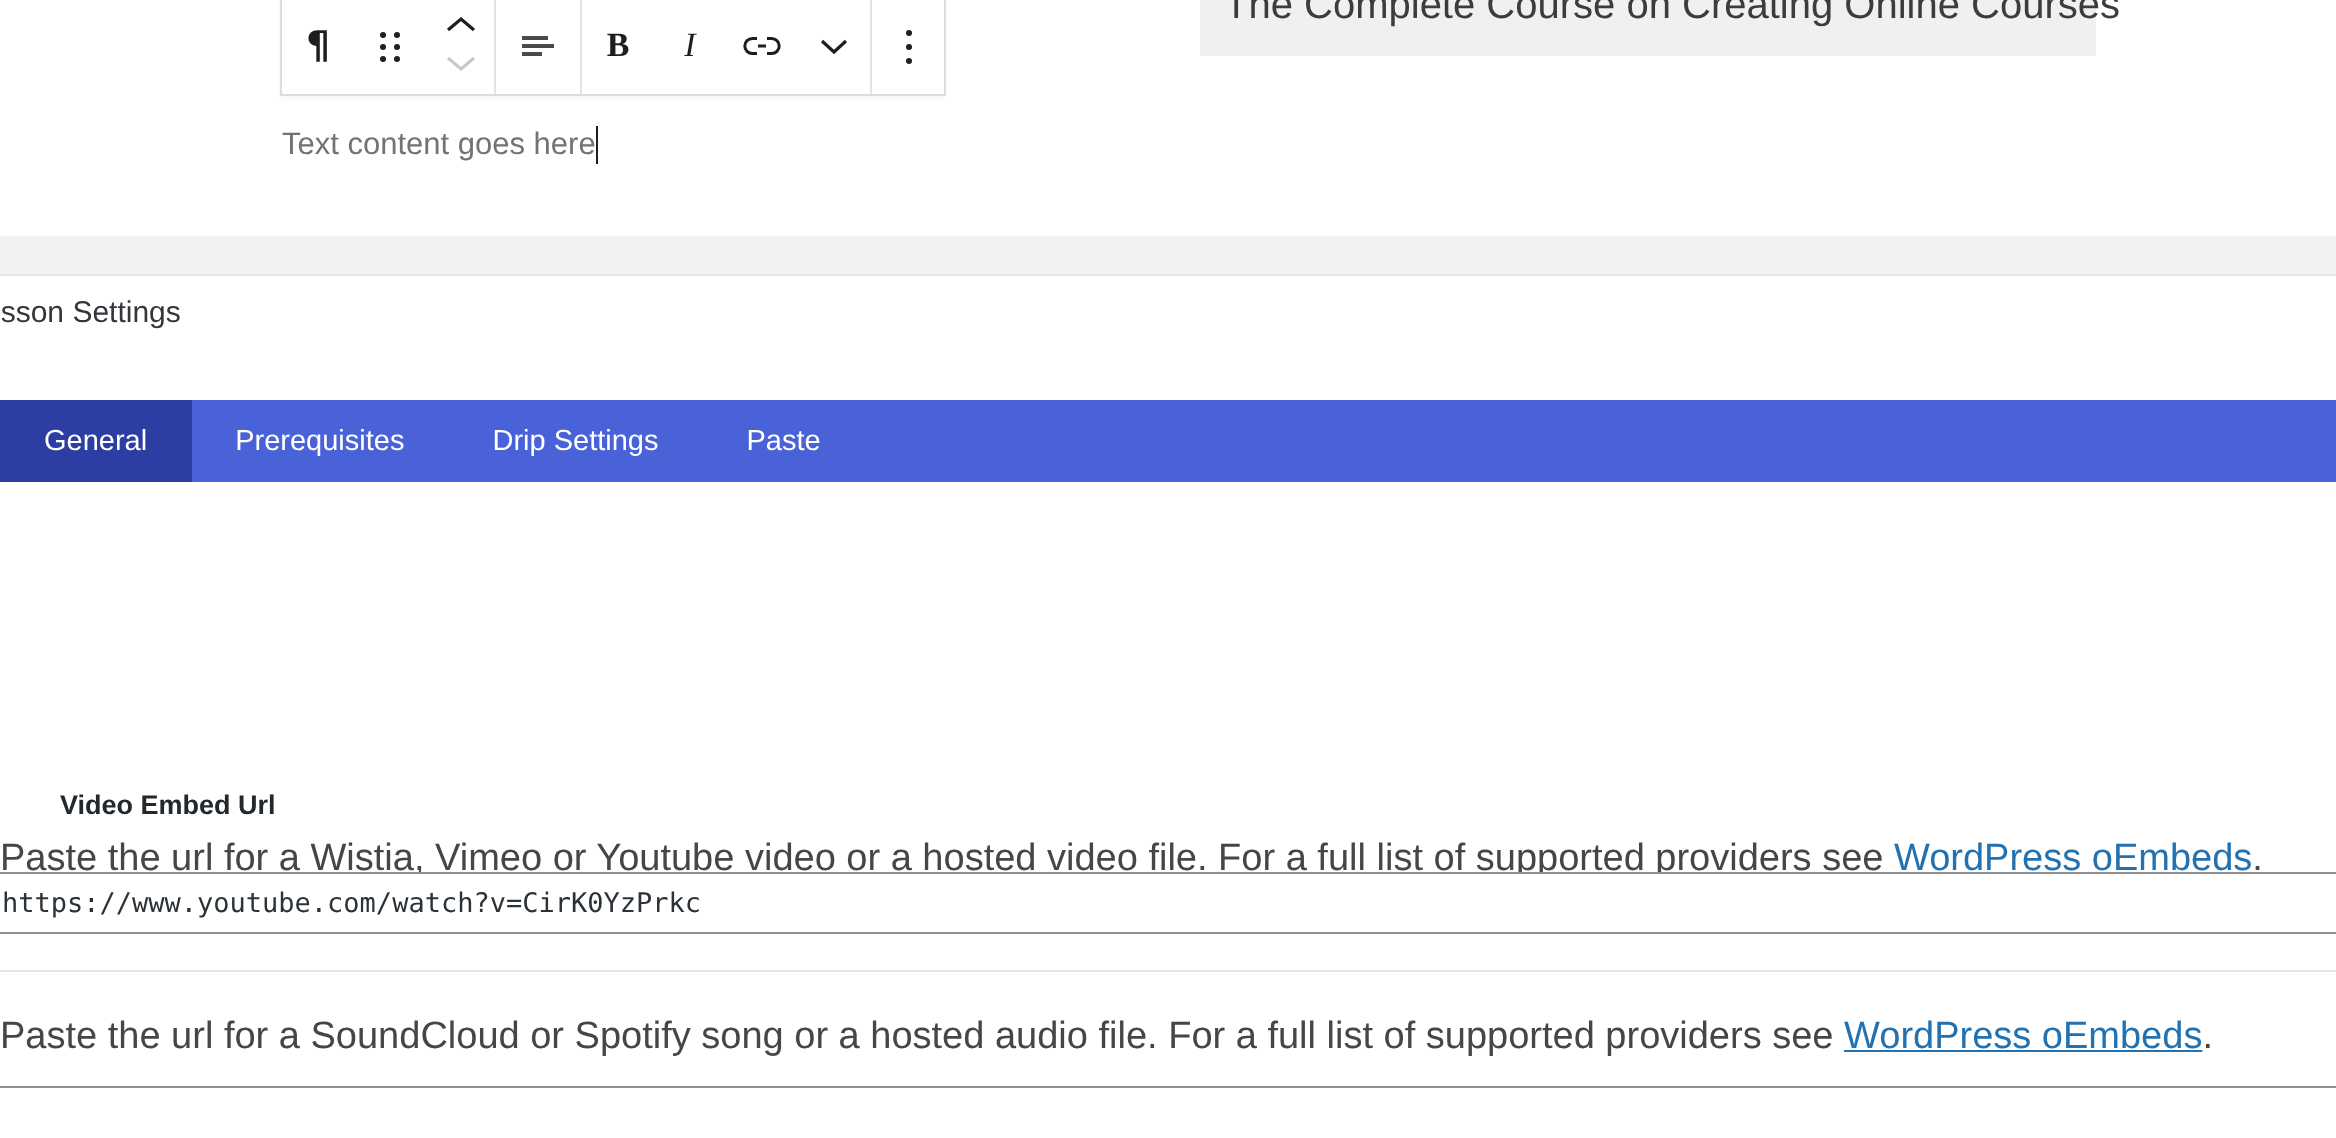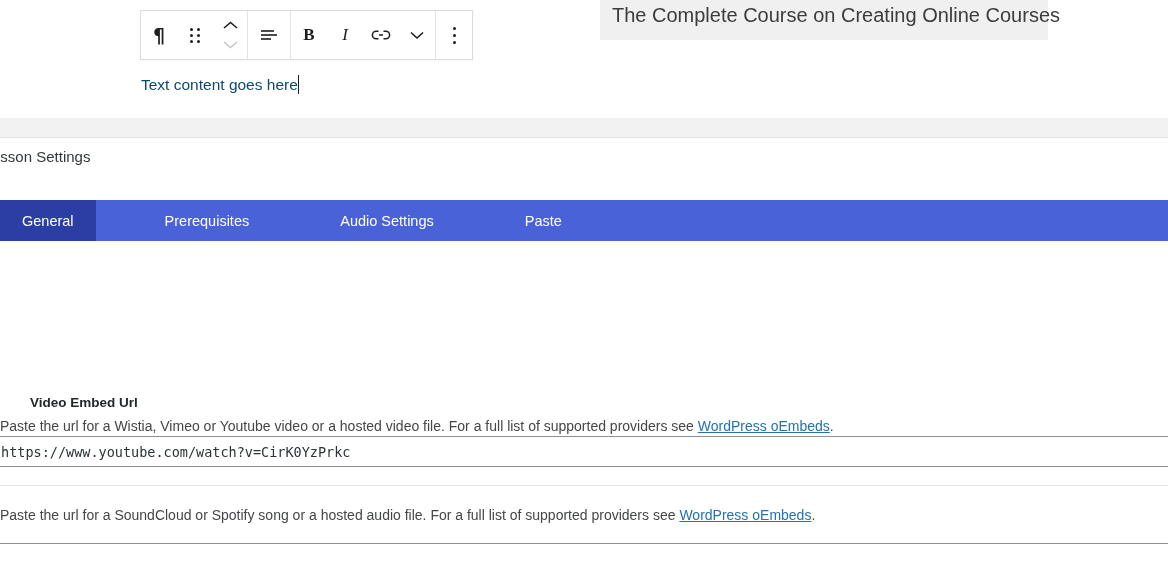--- a/index.html
+++ b/index.html
@@ -16,21 +16,21 @@
   .screen {
     position: relative;
     width: 1168px;
     height: 569px;
     background: #ffffff;
   }
 
   
   .editor-area {
     position: absolute;
-    left: 0; top: 12px;
+    left: 0; top: 0;
     width: 1164px;
     height: 118px;
     background: #ffffff;
   }
 
   
   .title-block {
     position: absolute;
     left: 600px;
     top: -22px;
@@ -147,21 +147,21 @@
   
   .para-block {
     position: absolute;
     left: 141px;
     top: 62px;
     display: flex;
     align-items: center;
   }
   .para-text {
     font-size: 15.5px;
-    color: #0c4a6e;
+    color: #737373;
     line-height: 1.4;
     white-space: nowrap;
   }
   .caret {
     display: inline-block;
     width: 1px;
     height: 19px;
     background: #1e1e1e;
     margin-left: 0px;
     vertical-align: middle;
@@ -200,21 +200,20 @@
   
   .tab-bar {
     position: absolute;
     left: 0;
     top: 61px;
     width: 1168px;
     height: 41px;
     background: #4a62d8;
     display: flex;
     align-items: flex-start;
-    gap: 47px;
   }
   .tab {
     display: flex;
     align-items: center;
     justify-content: center;
     height: 41px;
     padding: 0 22px;
     font-size: 14.5px;
     color: #ffffff;
     cursor: pointer;
@@ -242,21 +241,21 @@
   }
 
   .field-label {
     font-size: 13.5px;
     font-weight: 700;
     color: #23282d;
     line-height: 1.3;
     margin-left: 30px;
   }
   .field-desc {
-    font-size: 14px;
+    font-size: 19px;
     color: #444648;
     line-height: 1.45;
     margin-top: 4px;
     white-space: nowrap;
     text-align: right;
   }
   .field-desc a {
     color: #2271b1;
     text-decoration: underline;
   }
@@ -385,21 +384,21 @@
 
   <div class="gap-band"></div>
 
   <div class="settings-panel">
 
     <div class="panel-heading">esson Settings</div>
 
     <div class="tab-bar">
       <button class="tab active">General</button>
       <button class="tab">Prerequisites</button>
-      <button class="tab">Audio Settings</button>
+      <button class="tab">Drip Settings</button>
       <button class="tab">Paste</button>
     </div>
 
     <div class="form-area">
 
       <div class="field-row" id="row-video">
         <div class="field-label">Video Embed Url</div>
         <div class="field-desc">
           <span>Paste the url for a Wistia, Vimeo or Youtube video or a hosted video file. For a full list of supported providers see </span><a href="#">WordPress oEmbeds</a><span>.</span>
         </div>

